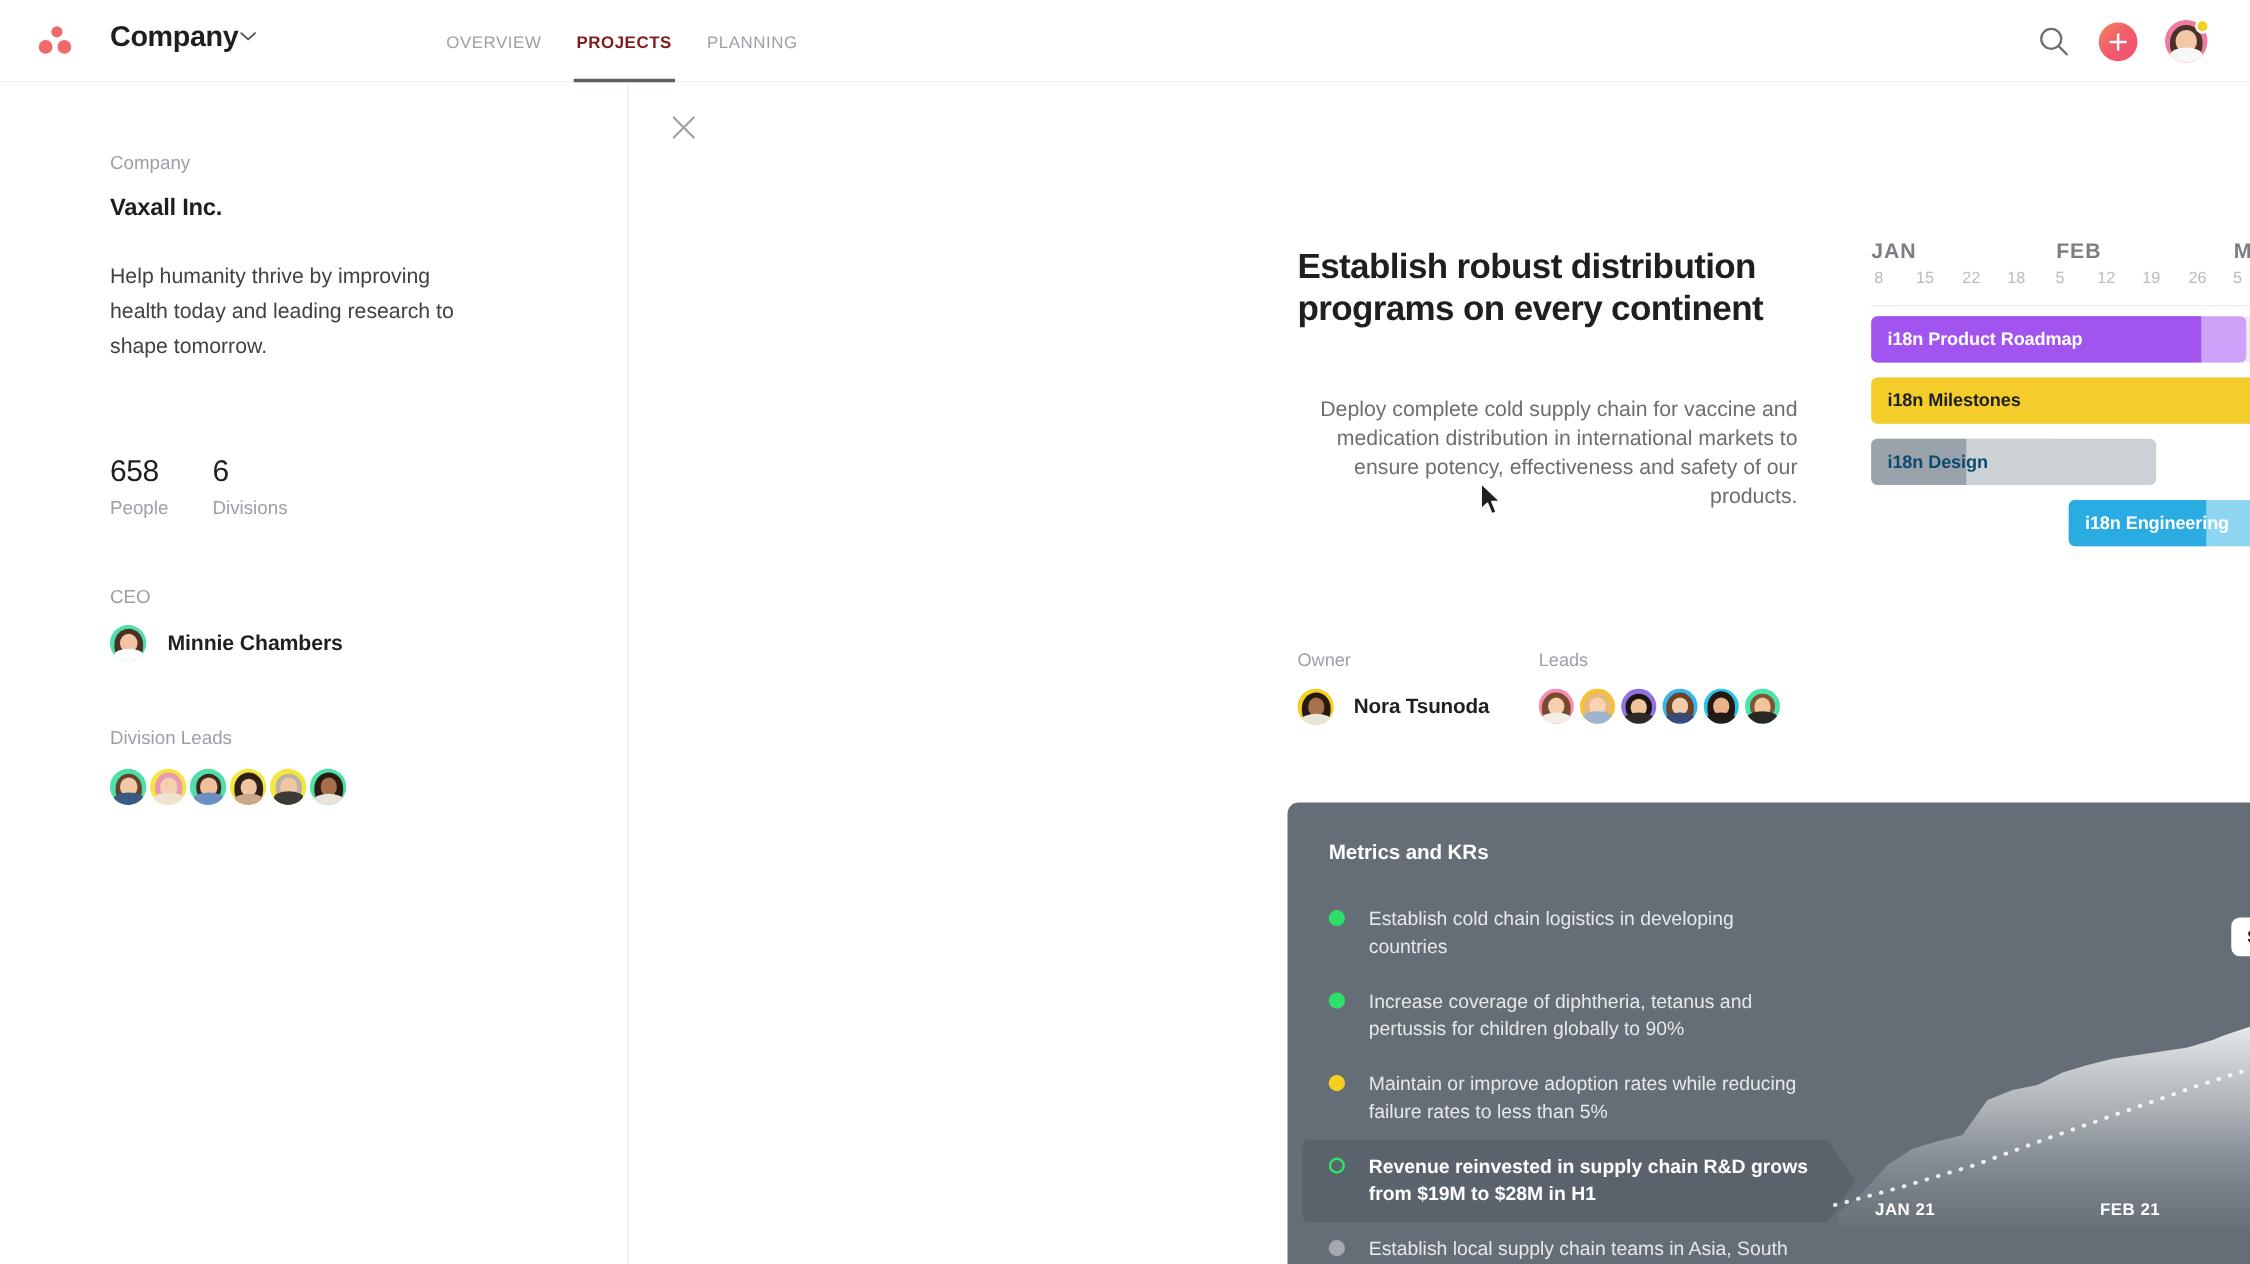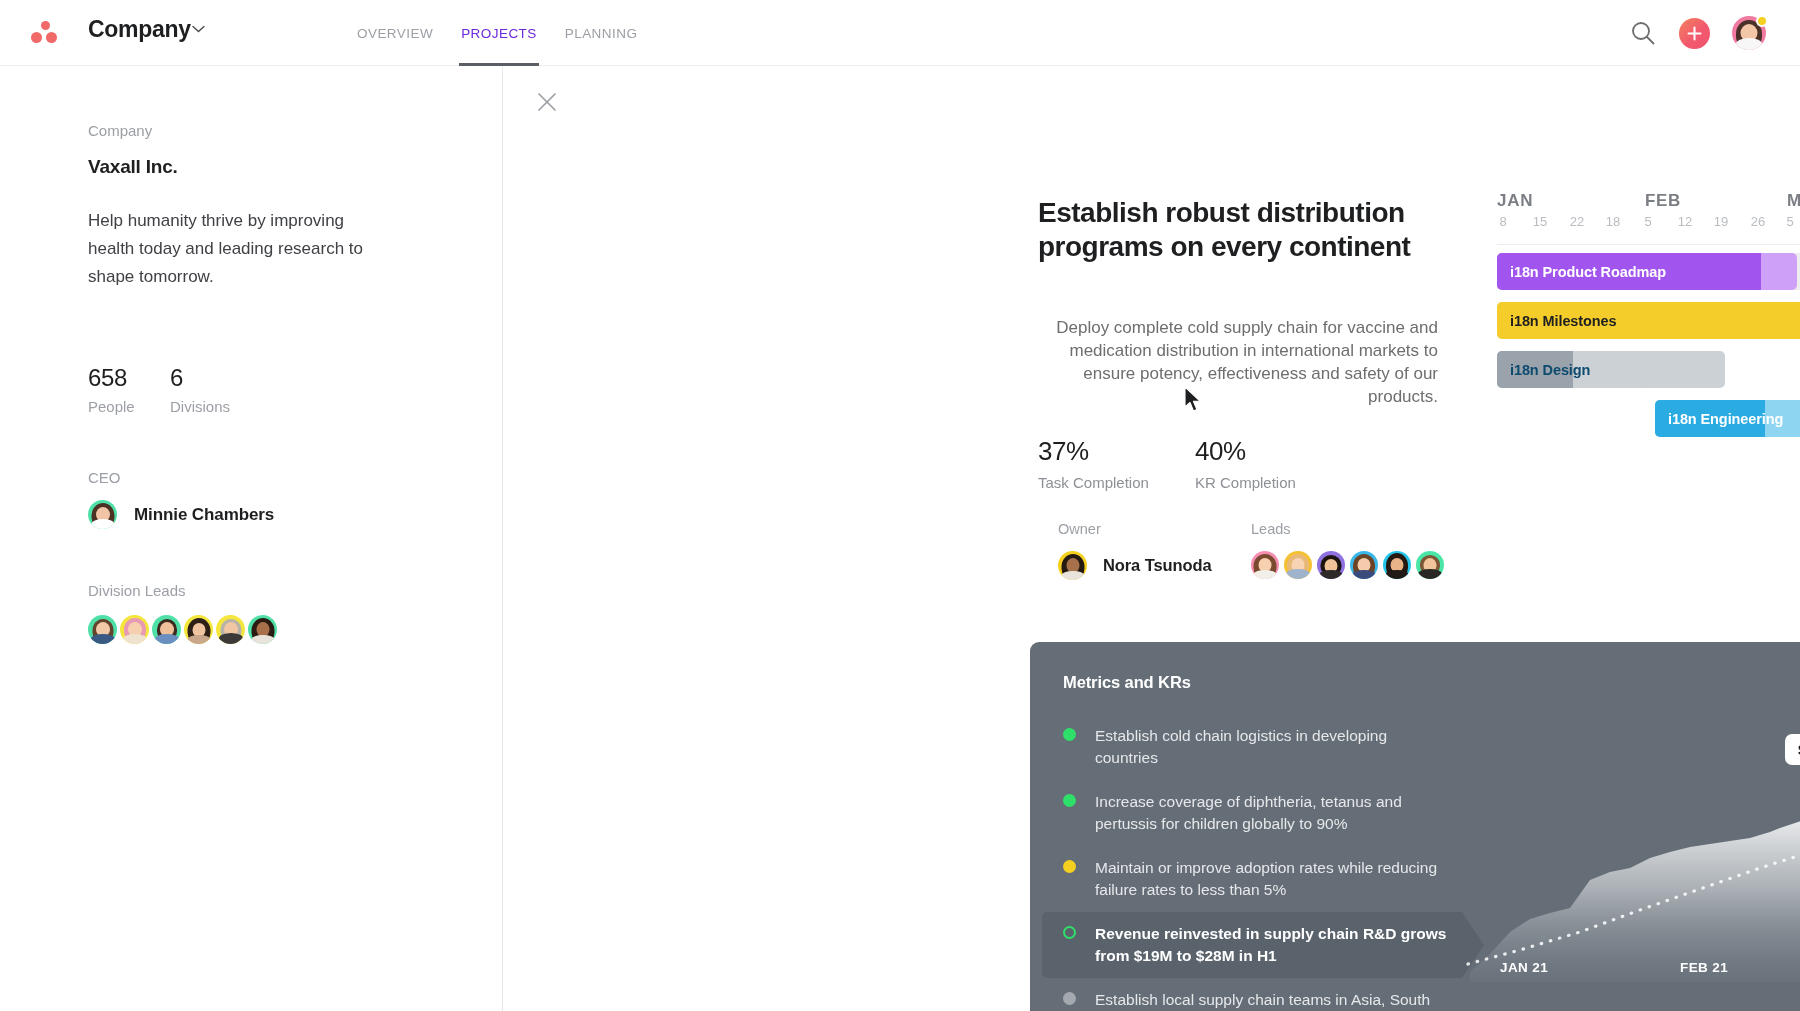--- a/index.html
+++ b/index.html
@@ -42,21 +42,21 @@
     position: absolute; left: 355px; top: 0;
     height: 66px; display: flex; align-items: center; gap: 24px;
   }
   .nav-tab {
     position: relative;
     font-size: 13.5px; letter-spacing: 0.45px;
     color: #9ca0a6; font-weight: normal;
     height: 66px; display: flex; align-items: center;
     padding: 0 2px;
   }
-  .nav-tab.active { color: #6d28d9; font-weight: normal; }
+  .nav-tab.active { color: #7f1d1d; font-weight: bold; }
   .nav-tab.active::after {
     content: ""; position: absolute; left: 0; right: 0; bottom: 0;
     height: 3px; background: #5a5f66;
   }
 
   .nav-actions {
     position: absolute; right: 0; top: 0; height: 66px;
     display: flex; align-items: center; gap: 22px;
     padding-right: 34px;
   }
@@ -138,21 +138,21 @@
   .proj-desc {
     position: absolute; left: 535px; top: 250px;
     width: 400px;
     font-size: 17px; line-height: 23px; color: #6d6e6f; text-align: right;
   }
   .pct-row { position: absolute; left: 535px; top: 370px; display: flex; }
   .pct-block.first { width: 157px; }
   .pct-val { font-size: 26px; color: #1e1f21; letter-spacing: -0.4px; }
   .pct-lbl { font-size: 15px; color: #8d9096; margin-top: 7px; }
 
-  .ppl-row { position: absolute; left: 535px; top: 455px; display: flex; margin-left: 20px; }
+  .ppl-row { position: absolute; left: 535px; top: 455px; display: flex; }
   .owner-block { width: 193px; }
   .ppl-lbl { font-size: 14.5px; color: #9ca0a6; }
   .owner-row { display: flex; align-items: center; margin-top: 14px; }
   .owner-name { font-size: 16.5px; font-weight: bold; margin-left: 16px; letter-spacing: -0.1px; }
   .leads-row { display: flex; margin-top: 14px; }
   .leads-row .av { margin-right: 5px; }
 
   
   .cursor { position: absolute; left: 681px; top: 320px; width: 20px; height: 28px; }
 
@@ -339,30 +339,20 @@
 <div class="main">
 
   <svg class="close-btn" viewBox="0 0 24 24">
     <line x1="4" y1="4" x2="20" y2="20" stroke="#9ca0a6" stroke-width="1.7" stroke-linecap="round"></line>
     <line x1="20" y1="4" x2="4" y2="20" stroke="#9ca0a6" stroke-width="1.7" stroke-linecap="round"></line>
   </svg>
 
   <div class="proj-title">Establish robust distribution programs on every continent</div>
   <div class="proj-desc">Deploy complete cold supply chain for vaccine and medication distribution in international markets to ensure potency, effectiveness and safety of our products.</div>
 
-  <div class="pct-row">
-    <div class="pct-block first">
-      <div class="pct-val">37%</div>
-      <div class="pct-lbl">Task Completion</div>
-    </div>
-    <div class="pct-block">
-      <div class="pct-val">40%</div>
-      <div class="pct-lbl">KR Completion</div>
-    </div>
-  </div>
 
   <div class="ppl-row">
     <div class="owner-block">
       <div class="ppl-lbl">Owner</div>
       <div class="owner-row">
         <div class="av" style="width:29px;height:29px;background:#f5d020;">
           <div class="hair" style="width:23px;height:25px;top:3px;background:#241a12;"></div>
           <div class="head" style="width:13px;height:15px;top:7px;background:#a7714c;"></div>
           <div class="body" style="width:23px;height:9px;background:#e8e4dc;"></div>
         </div>

